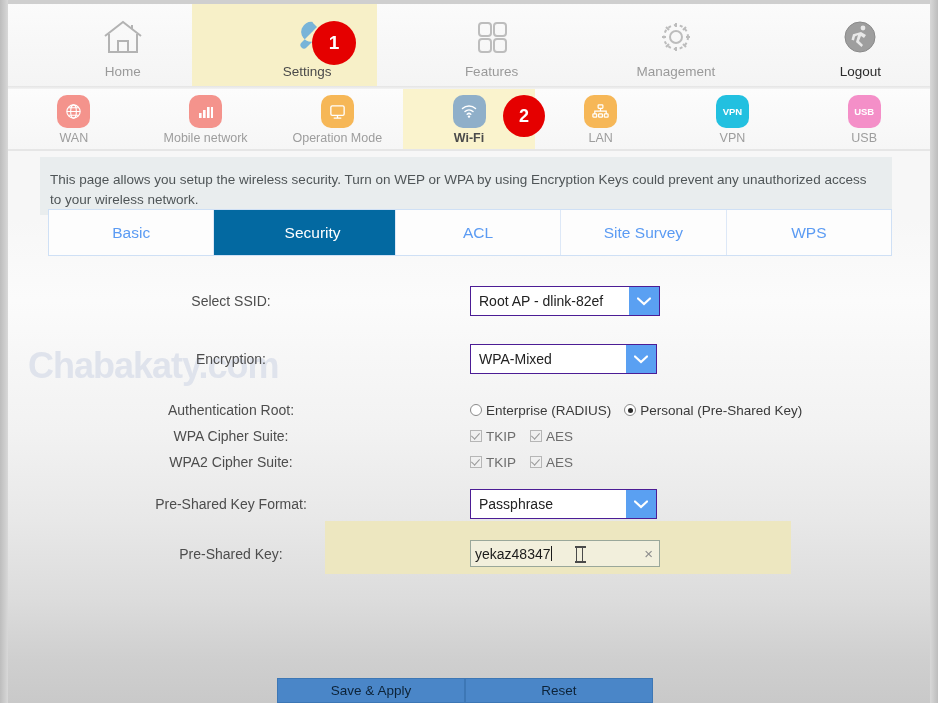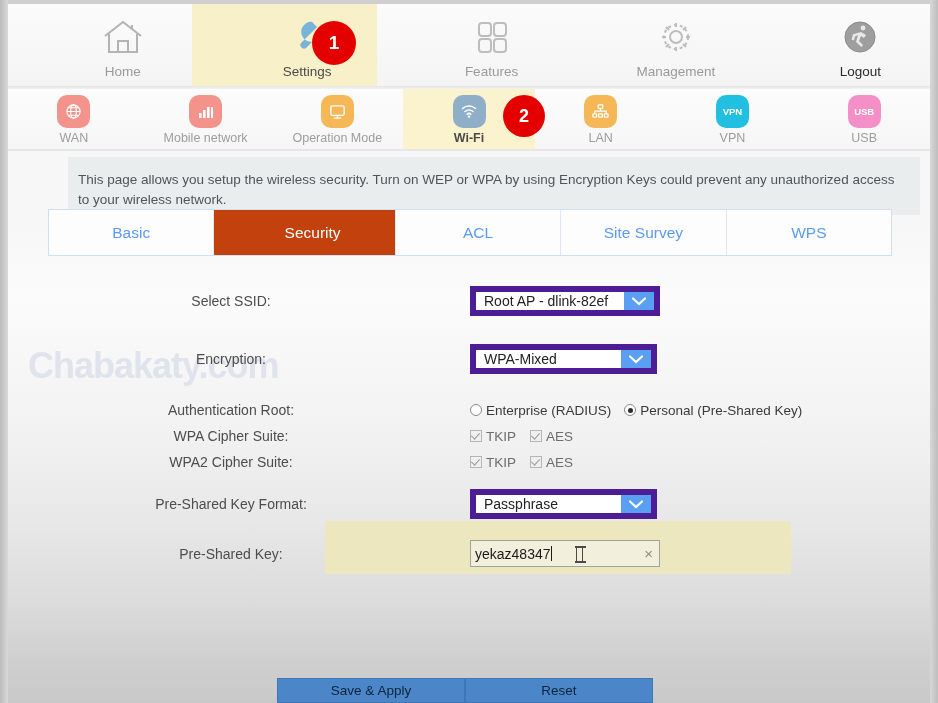--- a/index.html
+++ b/index.html
@@ -99,47 +99,46 @@
     background:#e6e6e6; z-index:4;
   }
 
   
   .desc {
     position:absolute; left:40px; top:157px; width:852px; height:58px;
     background:#e9edee;
     padding:13px 14px 0 10px;
     font-size:13.5px; color:#4f5557; line-height:20px;
     z-index:3;
-    margin-left:28px;
   }
 
   
   .tabs {
     position:absolute; left:48px; top:209px; width:844px; height:47px;
     display:flex; border:1px solid #cfe0f5; background:#fff; z-index:3;
   }
   .tab {
     flex:1; display:flex; align-items:center; justify-content:center;
     font-size:15.5px; color:#5b9bf3; border-right:1px solid #dde8f7;
     background:#fdfdfd;
   }
   .tab:last-child { border-right:none; }
-  .tab.active { background:#c2410c; color:#fff;padding-left:16px; }
+  .tab.active { background:#0369a1; color:#fff;padding-left:16px; }
 
   
   .form { position:absolute; left:0; top:286px; width:938px; z-index:3; }
   .row { display:flex; align-items:center; margin-bottom:0; }
   .row-lbl {
     width:470px; text-align:center; padding-right:8px;
     font-size:14px; color:#4d4d4d;
   }
   .ctrl { display:flex; align-items:center; }
 
   .select {
-    position:relative; height:30px; border:6px solid #4c1d95;
+    position:relative; height:30px; border:1px solid #4c1d95;
     background:#fff; display:flex; align-items:center;
   }
   .select-text {
     padding-left:8px; font-size:14px; color:#222; white-space:nowrap;
   }
   .select-arrow {
     position:absolute; right:0; top:0; bottom:0; width:30px;
     background:#5aa0f2; display:flex; align-items:center; justify-content:center;
   }
   .select-arrow svg { display:block; }

